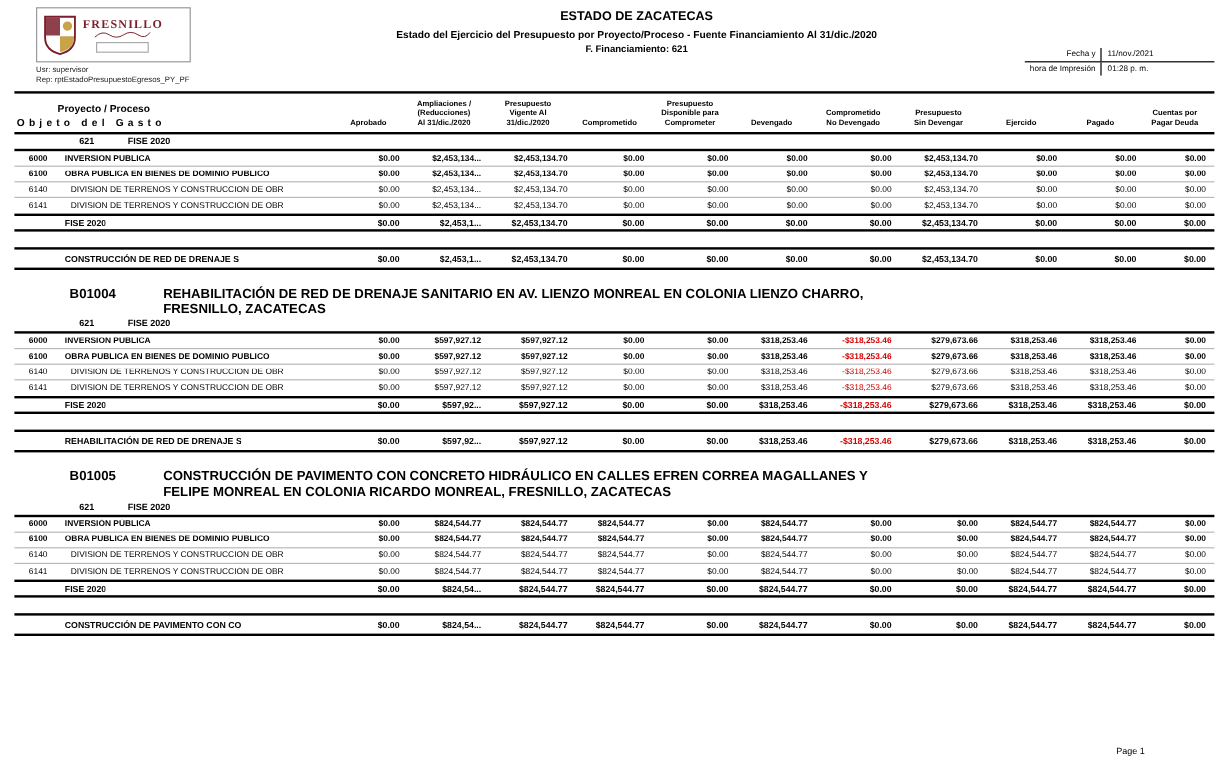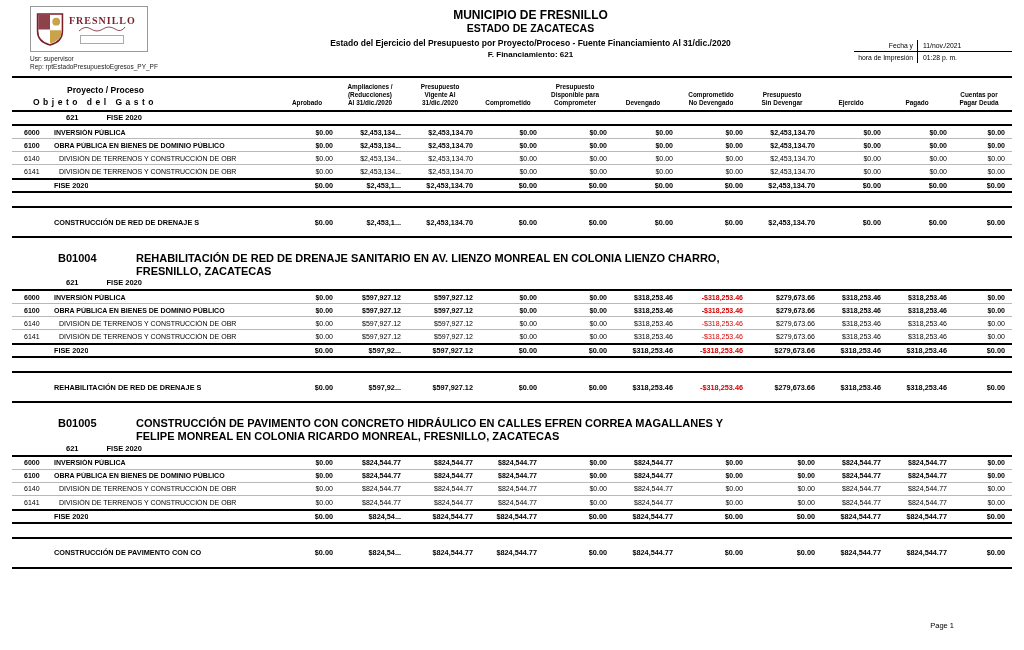--- a/index.html
+++ b/index.html
@@ -3,21 +3,21 @@
 <meta charset="utf-8">
 <style>
   * { box-sizing: border-box; margin: 0; padding: 0; }
   html, body { width: 1024px; height: 650px; background: #fff; }
   body { font-family: "Liberation Sans", sans-serif; color: #000; overflow: hidden; }
   .page { position: relative; width: 1024px; height: 650px; padding: 6px 12px 0 12px; background: #fff; }
 
   
   .top { display: flex; align-items: flex-start; }
   .top-left { width: 195px; flex: 0 0 195px; padding-left: 18px; }
-  .logo-box { display: flex; align-items: center; gap: 5px; width: 118px; height: 46px; border: 1px solid #999; padding: 2px 5px; }
+  .logo-box { display: flex; align-items: center; gap: 5px; width: 129px; height: 46px; border: 1px solid #999; padding: 2px 5px; }
   .logo-text-col { display: flex; flex-direction: column; align-items: center; }
   .logo-name { font-family: "Liberation Serif", serif; font-weight: bold; font-size: 10px; color: #7a1f2b; letter-spacing: 1px; }
   .logo-minibox { width: 44px; height: 9px; border: 1px solid #aaa; margin-top: 2px; }
   .usr { font-size: 6.5px; margin-top: 3px; color: #222; }
   .rep { font-size: 6.5px; margin-top: 1px; color: #222; }
 
   .top-center { flex: 1 1 auto; text-align: center; padding-top: 2px; }
   .t1 { font-size: 12px; font-weight: bold; }
   .t2 { font-size: 10.5px; font-weight: bold; }
   .t3 { font-size: 8.5px; font-weight: bold; margin-top: 4px; }
@@ -33,39 +33,39 @@
   .row { display: grid; grid-template-columns: 266px 58px 68px 72px 64px 70px 66px 70px 72px 66px 66px 58px; align-items: center; }
   .num { text-align: right; font-size: 7px; padding-right: 3px; white-space: nowrap; overflow: hidden; }
   .neg { color: #d40000; }
   .c1 { display: flex; align-items: center; overflow: hidden; }
   .code { flex: 0 0 42px; padding-left: 12px; font-size: 7px; }
   .desc { font-size: 7px; white-space: nowrap; overflow: hidden; }
 
   
   .thead { border-top: 2px solid #000; border-bottom: 2px solid #000; margin-top: 6px; min-height: 36px; align-items: end; padding: 3px 0 3px 0; }
   .hcell { font-size: 6.4px; font-weight: bold; text-align: center; white-space: pre-line; line-height: 1.25; align-self: end; padding: 0 1px; }
-  .hc1 { display: block; align-self: end; margin-left: 19px; }
+  .hc1 { display: block; align-self: end; }
   .hc1a { font-size: 8.5px; font-weight: bold; padding-left: 36px; }
   .hc1b { font-size: 8.5px; font-weight: bold; letter-spacing: 3.5px; padding-left: 2px; margin-top: 2px; }
 
   
   .section { margin-bottom: 14px; }
   .sec-head { display: flex; margin-top: 3px; }
   .sec-code { flex: 0 0 78px; margin-left: 46px; font-size: 11px; font-weight: bold; }
   .sec-title { font-size: 11px; font-weight: bold; max-width: 618px; line-height: 1.15; }
   .fund-line { display: flex; gap: 28px; margin-left: 54px; font-size: 7.5px; font-weight: bold; margin-top: 1px; margin-bottom: 2px; }
 
   .rows { border-top: 2px solid #000; }
   .detail { height: 13px; border-bottom: 1px solid #b9b9b9; }
   .detail:last-child { border-bottom: none; }
   .detail.bold .desc, .detail.bold .code, .detail.bold .num { font-weight: bold; }
   .minor .desc { padding-left: 5px; }
 
   .subtotal { height: 15px; border-top: 2px solid #000; border-bottom: 2px solid #000; }
-  .total { height: 32px; border-top: 2px solid #000; border-bottom: 2px solid #000; margin-top: 13px; }
+  .total { height: 19px; border-top: 2px solid #000; border-bottom: 2px solid #000; margin-top: 13px; }
   .subtotal .desc, .total .desc, .subtotal .num, .total .num { font-weight: bold; font-size: 7.3px; }
 
   .footer { position: absolute; right: 70px; bottom: 20px; font-size: 7.5px; }
 </style>
 </head>
 <body>
 
 <div class="page">
 
   <div class="top">
@@ -83,21 +83,20 @@
             <path d="M2 5 q6 -6 12 -2 t12 0 t12 0 t10 -2" fill="none" stroke="#7a1f2b" stroke-width="0.8"></path>
           </svg>
           <div class="logo-minibox"></div>
         </div>
       </div>
       <div class="usr">Usr: supervisor</div>
       <div class="rep">Rep: rptEstadoPresupuestoEgresos_PY_PF</div>
     </div>
 
     <div class="top-center">
-      <div class="t1">MUNICIPIO DE FRESNILLO</div>
       <div class="t2">ESTADO DE ZACATECAS</div>
       <div class="t3">Estado del Ejercicio del Presupuesto por Proyecto/Proceso - Fuente Financiamiento Al 31/dic./2020</div>
       <div class="t4">F. Financiamiento: 621</div>
     </div>
 
     <div class="top-right">
       <div class="pr-row pr-row1">
         <span class="pr-label">Fecha y</span>
         <span class="pr-value">11/nov./2021</span>
       </div>

